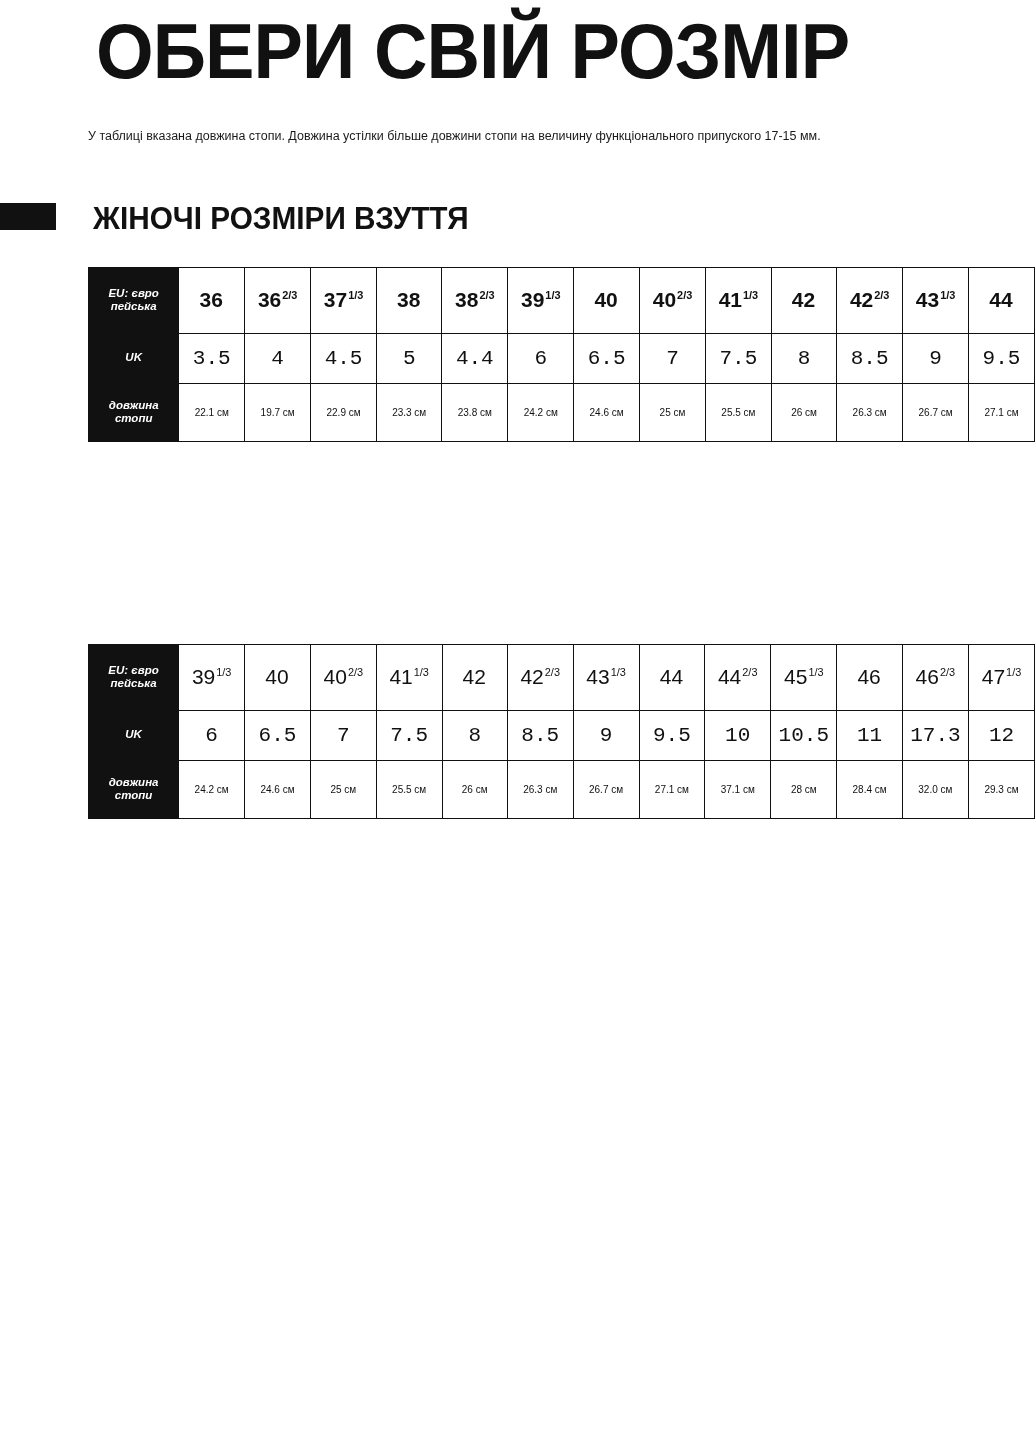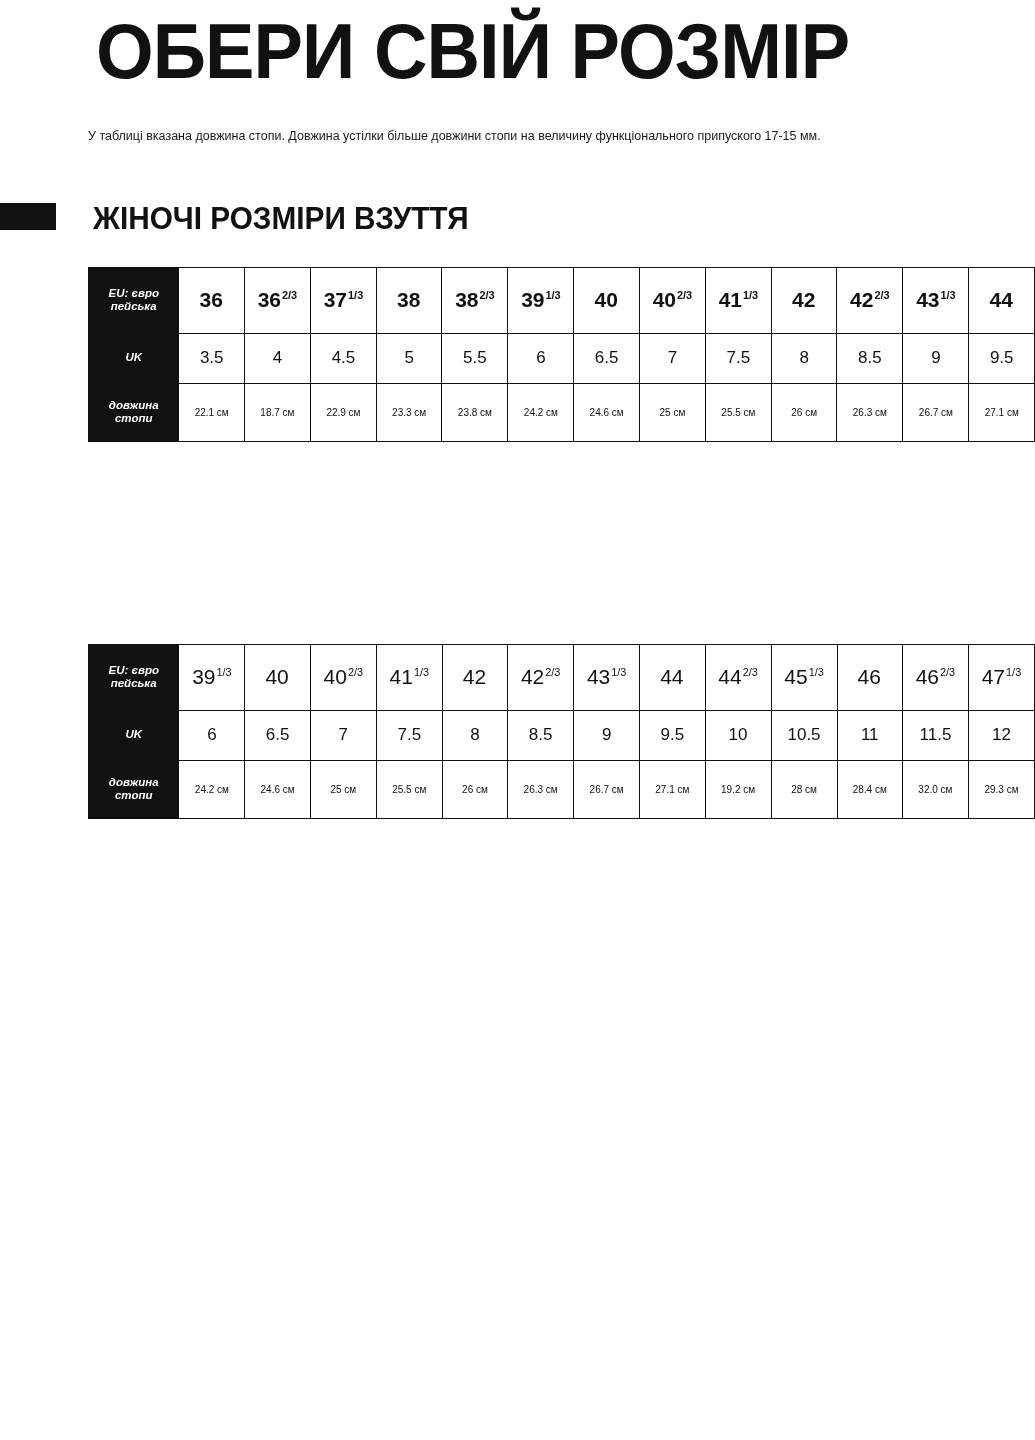--- a/index.html
+++ b/index.html
@@ -105,23 +105,23 @@
     height: 66px;
     font-family: "Liberation Sans Narrow", "Liberation Sans", sans-serif;
   }
   .cell-eu sup {
     font-size: 0.52em;
     vertical-align: super;
     line-height: 0;
     margin-left: 1px;
   }
   .cell-uk {
-    font-size: 17px;
+    font-size: 21px;
     height: 50px;
-    font-family: Liberation Sans, sans-serif;
+    font-family: Liberation Mono, monospace;
   }
   .cell-len {
     font-size: 10px;
     height: 58px;
   }
 
   
   .w-women { width: 67px; font-weight: bold; }
   .w-men { width: 67px; }
 
@@ -165,37 +165,37 @@
             <td class="cell-eu w-women"><span>44</span><sup></sup></td>
           </tr>
           <tr>
             <th class="rowhead">
               <span>UK</span>
             </th>
             <td class="cell-uk">3.5</td>
             <td class="cell-uk">4</td>
             <td class="cell-uk">4.5</td>
             <td class="cell-uk">5</td>
-            <td class="cell-uk">5.5</td>
+            <td class="cell-uk">4.4</td>
             <td class="cell-uk">6</td>
             <td class="cell-uk">6.5</td>
             <td class="cell-uk">7</td>
             <td class="cell-uk">7.5</td>
             <td class="cell-uk">8</td>
             <td class="cell-uk">8.5</td>
             <td class="cell-uk">9</td>
             <td class="cell-uk">9.5</td>
           </tr>
           <tr>
             <th class="rowhead">
               <span>довжина</span>
               <span>стопи</span>
             </th>
             <td class="cell-len">22.1 см</td>
-            <td class="cell-len">18.7 см</td>
+            <td class="cell-len">19.7 см</td>
             <td class="cell-len">22.9 см</td>
             <td class="cell-len">23.3 см</td>
             <td class="cell-len">23.8 см</td>
             <td class="cell-len">24.2 см</td>
             <td class="cell-len">24.6 см</td>
             <td class="cell-len">25 см</td>
             <td class="cell-len">25.5 см</td>
             <td class="cell-len">26 см</td>
             <td class="cell-len">26.3 см</td>
             <td class="cell-len">26.7 см</td>
@@ -240,37 +240,37 @@
             <td class="cell-uk">6.5</td>
             <td class="cell-uk">7</td>
             <td class="cell-uk">7.5</td>
             <td class="cell-uk">8</td>
             <td class="cell-uk">8.5</td>
             <td class="cell-uk">9</td>
             <td class="cell-uk">9.5</td>
             <td class="cell-uk">10</td>
             <td class="cell-uk">10.5</td>
             <td class="cell-uk">11</td>
-            <td class="cell-uk">11.5</td>
+            <td class="cell-uk">17.3</td>
             <td class="cell-uk">12</td>
           </tr>
           <tr>
             <th class="rowhead">
               <span>довжина</span>
               <span>стопи</span>
             </th>
             <td class="cell-len">24.2 см</td>
             <td class="cell-len">24.6 см</td>
             <td class="cell-len">25 см</td>
             <td class="cell-len">25.5 см</td>
             <td class="cell-len">26 см</td>
             <td class="cell-len">26.3 см</td>
             <td class="cell-len">26.7 см</td>
             <td class="cell-len">27.1 см</td>
-            <td class="cell-len">19.2 см</td>
+            <td class="cell-len">37.1 см</td>
             <td class="cell-len">28 см</td>
             <td class="cell-len">28.4 см</td>
             <td class="cell-len">32.0 см</td>
             <td class="cell-len">29.3 см</td>
           </tr>
         </tbody>
       </table>
     </div>
   </div>
 

